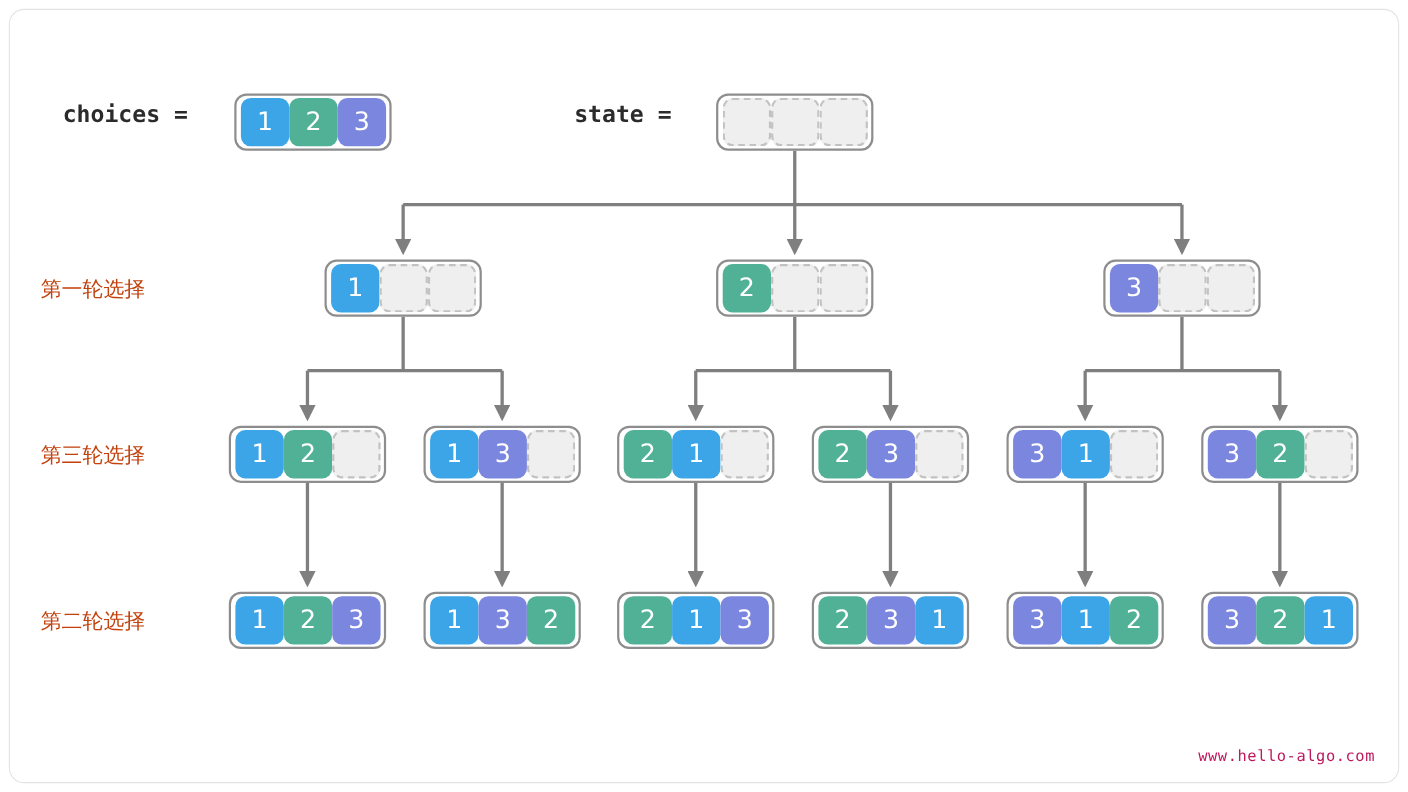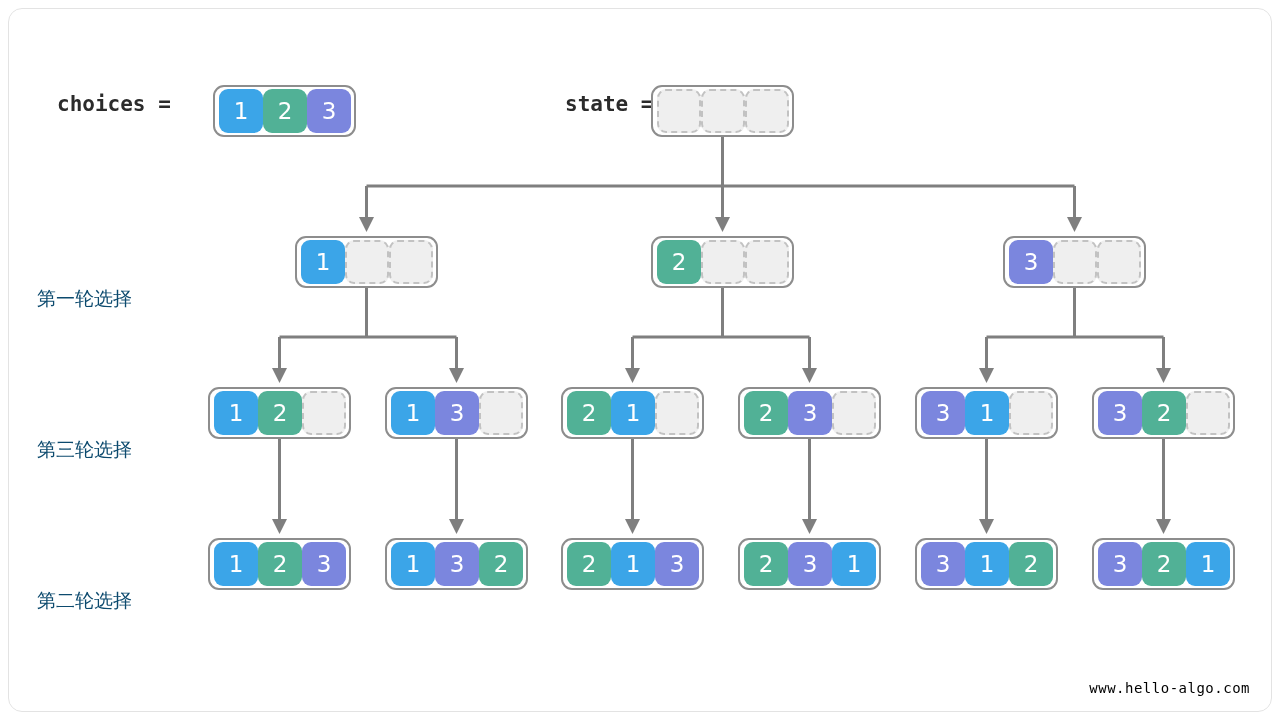--- a/index.html
+++ b/index.html
@@ -42,23 +42,22 @@
     font-size: 21px;
     font-weight: bold;
     color: #2b2b2b;
     white-space: nowrap;
   }
   
   .row-label {
     position: absolute;
     font-family: Liberation Serif, serif;
     font-size: 19px;
-    color: #0c4a6e;
+    color: #c2410c;
     white-space: nowrap;
-    margin-top: 36px;
   }
   
   .array {
     position: absolute;
     display: flex;
     align-items: center;
     padding: 4px;
     border: 2.5px solid #8d8d8d;
     border-radius: 11px;
     background: #ffffff;
@@ -85,21 +84,21 @@
   .cell.c1 { background: #3ba5e8; }
   .cell.c2 { background: #51b196; }
   .cell.c3 { background: #7b86de; }
   
   .watermark {
     position: absolute;
     right: 30px;
     bottom: 24px;
     font-family: "DejaVu Sans Mono", "Liberation Mono", monospace;
     font-size: 14px;
-    color: #000000;
+    color: #be185d;
     letter-spacing: 0.5px;
   }
 </style>
 </head>
 <body>
 
 <div id="canvas">
 
   <div class="frame"></div>
 
@@ -143,21 +142,21 @@
     </g>
   </svg>
 
   <div class="hdr-label" style="left:57px; top:92px;">choices =</div>
   <div class="array" id="choices-array" style="left:213px; top:85px; width:143px; height:52px;">
       <div class="cell c1">1</div>
       <div class="cell c2">2</div>
       <div class="cell c3">3</div>
     </div>
 
-  <div class="hdr-label" style="left:522px; top:92px;margin-left:43px;">state =</div>
+  <div class="hdr-label" style="left:522px; top:92px;">state =</div>
   <div class="array" id="state-array" style="left:651px; top:85px; width:143px; height:52px;">
       <div class="cell empty"></div>
       <div class="cell empty"></div>
       <div class="cell empty"></div>
     </div>
 
   <div class="row-label" style="left:37px; top:250px;">第一轮选择</div>
   <div class="row-label" style="left:37px; top:401px;">第三轮选择</div>
   <div class="row-label" style="left:37px; top:552px;">第二轮选择</div>
 

